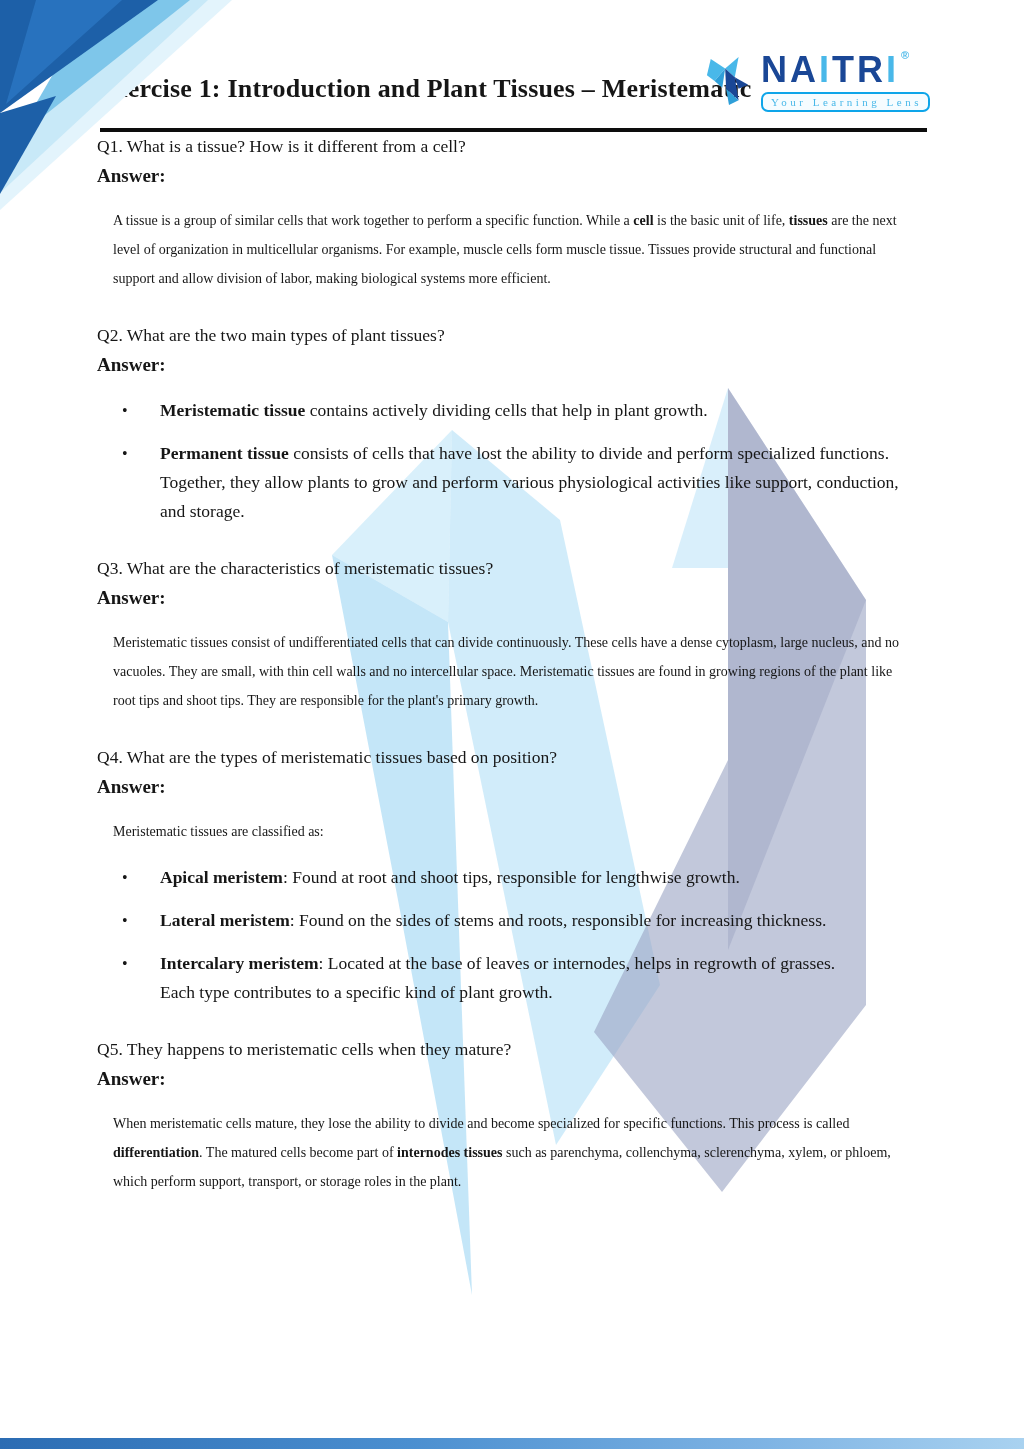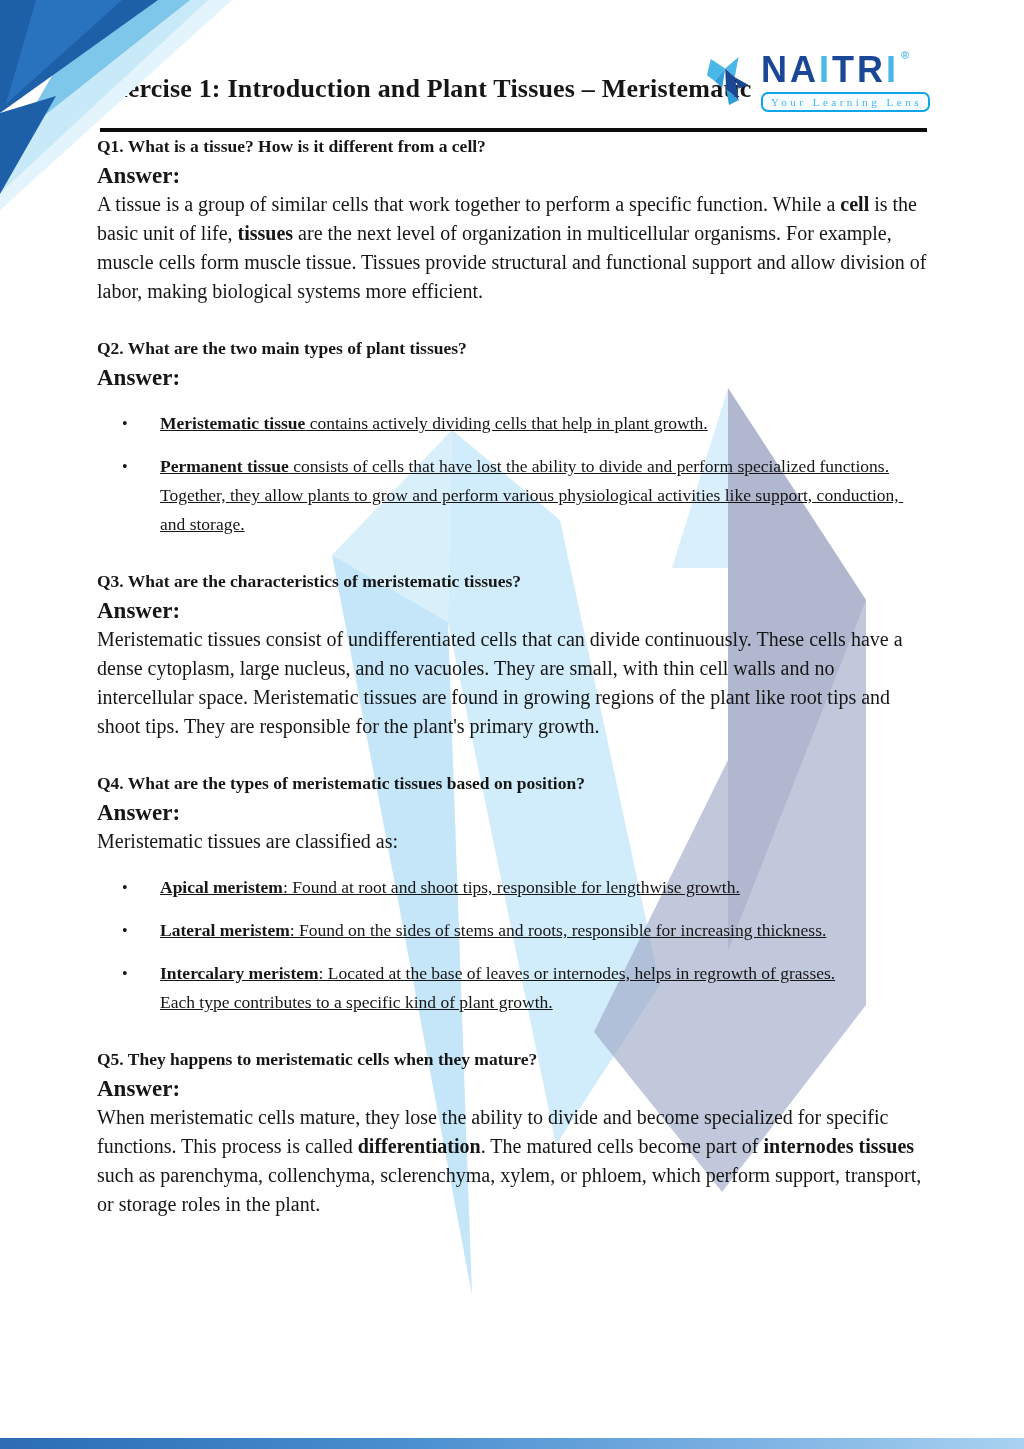--- a/index.html
+++ b/index.html
@@ -38,24 +38,24 @@
     font-family:Liberation Serif, serif;
     font-size:11px; letter-spacing:3.5px;
     padding:2px 6px 2px 8px; text-align:center; white-space:nowrap;
   }
   .rule { position:absolute; left:100px; right:97px; top:128px; height:4px; background:#0d0d0d; z-index:2; }
 
   .content { position:relative; z-index:1; padding:74px 96px 0 97px; }
   h1.title {
     font-size:26px; font-weight:bold; margin:0 0 16px 0; letter-spacing:0.2px;
   }
-  .qa h2.question { font-size:17.5px; margin:28px 0 0 0; font-weight:bold; line-height:29px; }
-  .qa .answer-label { font-weight:bold; font-size:23px; line-height:29px; }
-  .qa p.answer-par { margin:0; font-size:20px; line-height:29px; white-space:pre-wrap; }
-  .qa ul.bullets { list-style:none; margin:17px 0 0 0; padding:0;text-decoration:underline; }
+  .qa h2.question { font-size:17.5px; margin:28px 0 0 0; font-weight:normal; line-height:29px; }
+  .qa .answer-label { font-weight:bold; font-size:19px; line-height:29px; }
+  .qa p.answer-par { margin:16px; font-size:14px; line-height:29px; white-space:pre-wrap; }
+  .qa ul.bullets { list-style:none; margin:17px 0 0 0; padding:0; }
   .qa ul.bullets li {
     position:relative; padding-left:63px; margin:0 0 14px 0;
     font-size:17.5px; line-height:29px; white-space:pre-wrap;
   }
   .qa ul.bullets li:last-child { margin-bottom:0;margin-top:14px; }
   .qa ul.bullets li::before {
     content:"\2022"; position:absolute; left:25px; top:0;
     font-size:16px; line-height:29px;
   }
   .footer-bar {

